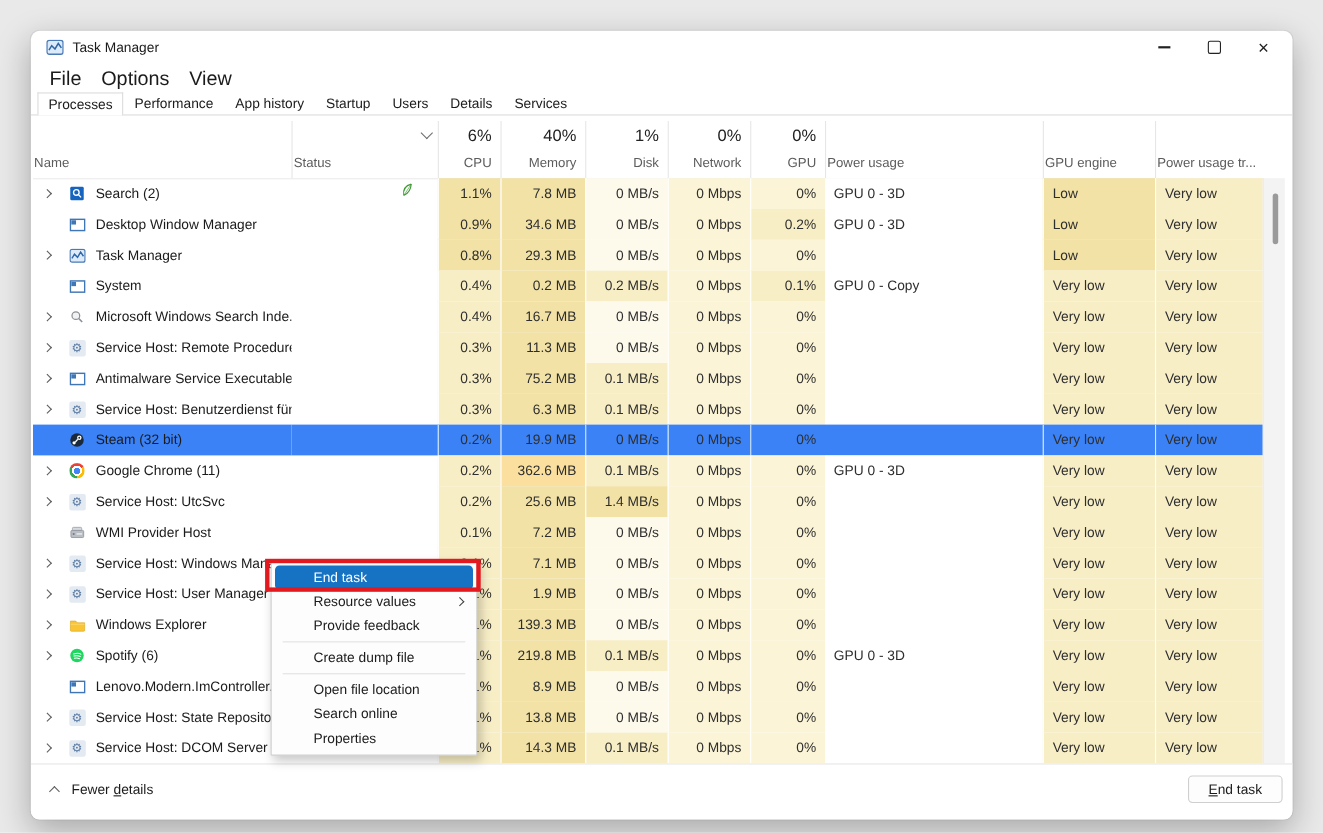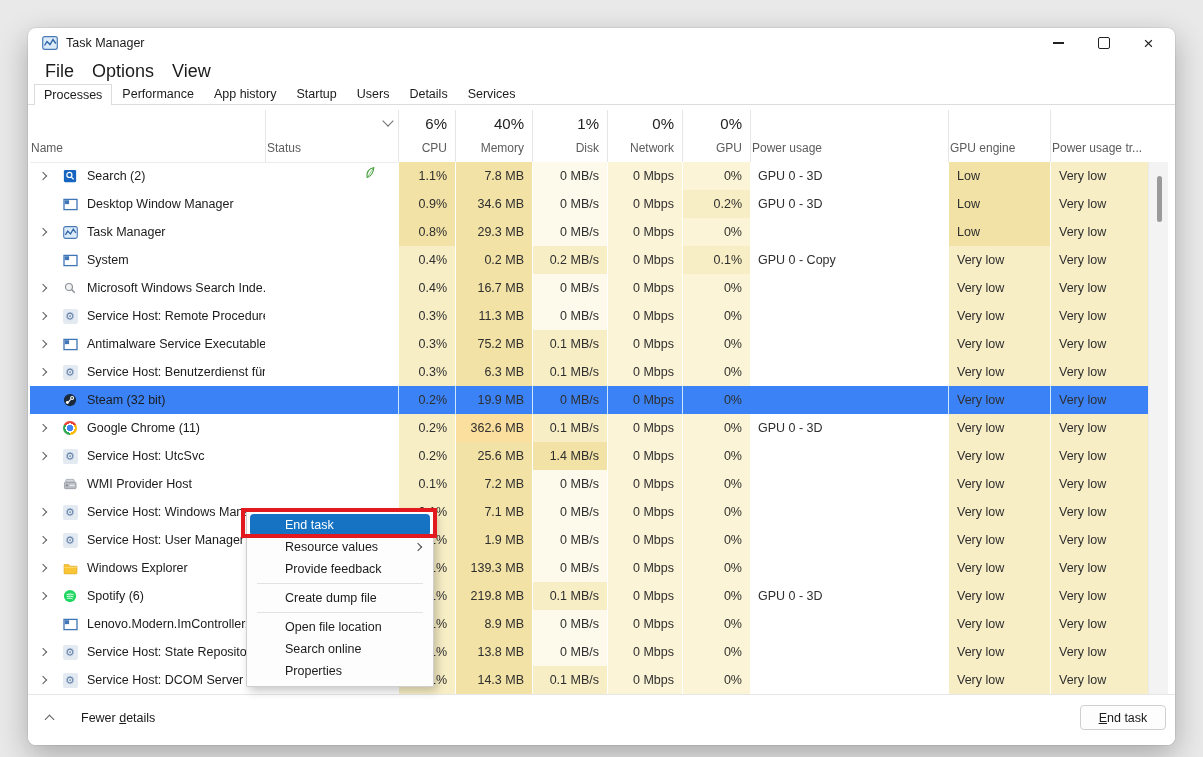--- a/index.html
+++ b/index.html
@@ -63,21 +63,21 @@
   .gear-bg{width:15px;height:15px;background:#e3eaf2;border-radius:2px;display:inline-flex;align-items:center;justify-content:center;}
   .gear-glyph{font-family:"DejaVu Sans",sans-serif;font-size:11px;color:#5f7ea6;line-height:1;}
   .icon-chrome{width:14px;height:14px;border-radius:50%;
     background:radial-gradient(circle,#4285f4 0 3px,#fff 3px 4.6px,rgba(0,0,0,0) 4.6px),
     conic-gradient(from -60deg,#ea4335 0 33%,#fbbc05 33% 66%,#34a853 66% 100%);}
   
   .scrollbar{position:absolute;right:7px;top:134px;height:532px;width:20px;background:#f3f3f3;border-left:1px solid #ebebeb;box-sizing:border-box;}
   .scroll-thumb{position:absolute;left:8px;top:14px;width:5px;height:46px;background:#9a9a9a;border-radius:3px;}
   
   .footer{position:absolute;left:0;right:0;bottom:0;height:50px;border-top:1px solid #e6e6e6;background:#fff;}
-  .fewer{position:absolute;left:18px;top:16px;display:flex;align-items:center;gap:28px;font-size:12.5px;color:#1b1b1b;}
+  .fewer{position:absolute;left:18px;top:16px;display:flex;align-items:center;gap:12px;font-size:12.5px;color:#1b1b1b;}
   .chev-up{width:6px;height:6px;border-right:1.2px solid #5e5e5e;border-bottom:1.2px solid #5e5e5e;transform:rotate(-135deg);margin-top:3px;}
   .endtask-btn{position:absolute;right:9px;top:10px;width:84px;height:23px;background:#fdfdfd;border:1px solid #cfcfcf;border-radius:4px;font-size:12.5px;display:flex;align-items:center;justify-content:center;color:#1b1b1b;}
   .ukey{text-decoration:underline;}
   
   .context-menu{position:absolute;left:218px;top:482px;width:188px;background:#fdfdfd;border:1px solid #cfcfcf;box-shadow:3px 4px 10px rgba(0,0,0,.22);padding:3px 0 4px;z-index:40;box-sizing:border-box;border-radius:1px;}
   .cm-item{height:22px;line-height:22px;padding-left:38px;font-size:12.5px;color:#1b1b1b;position:relative;}
   .cm-item.hl{background:#1672c3;color:#fff;margin:0 3px;border-radius:4px;padding-left:35px;}
   .cm-sep{height:1px;background:#e2e2e2;margin:3px 10px;}
   .sub-arrow{position:absolute;right:12px;top:8px;width:5px;height:5px;border-right:1.2px solid #444;border-bottom:1.2px solid #444;transform:rotate(-45deg);}
   

